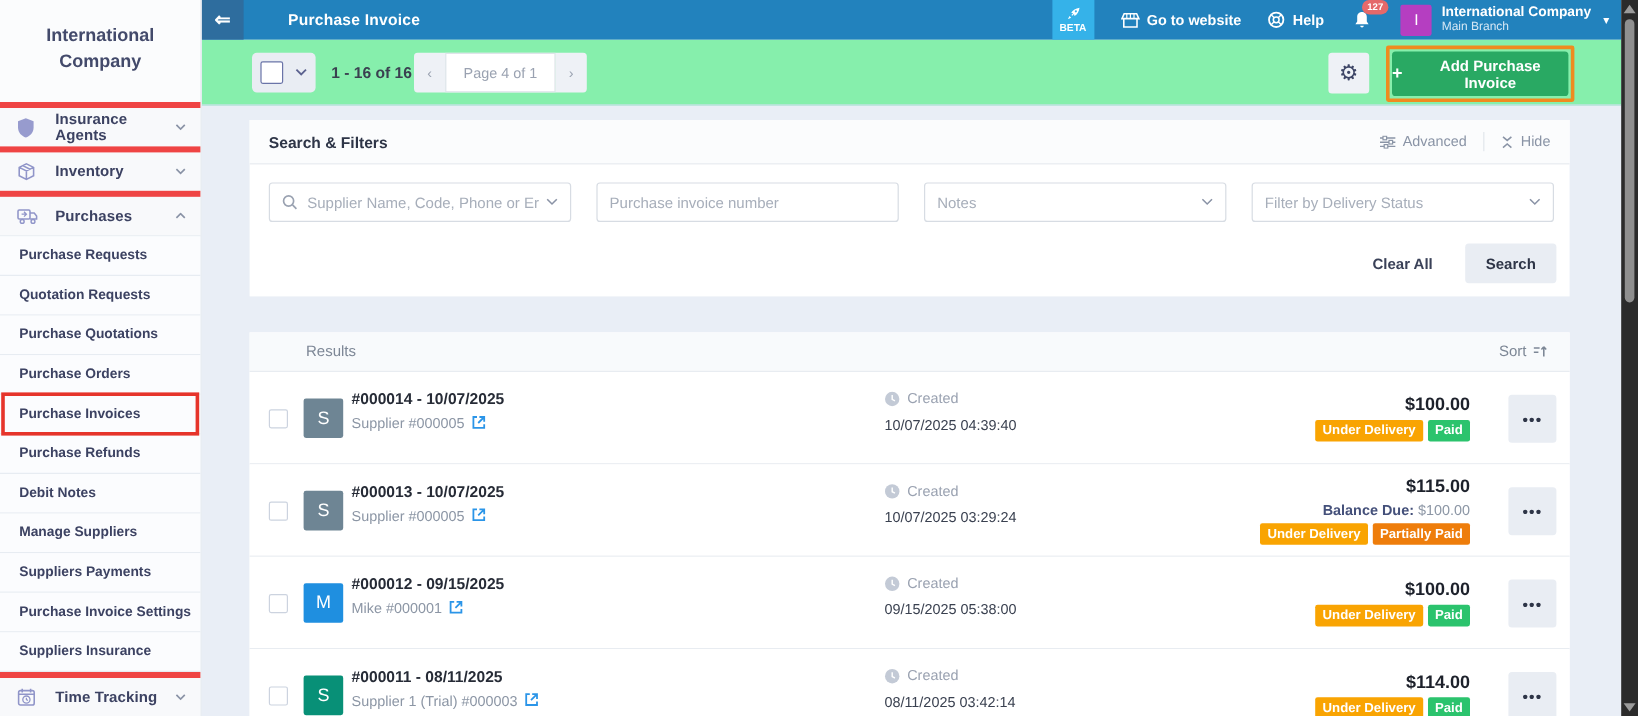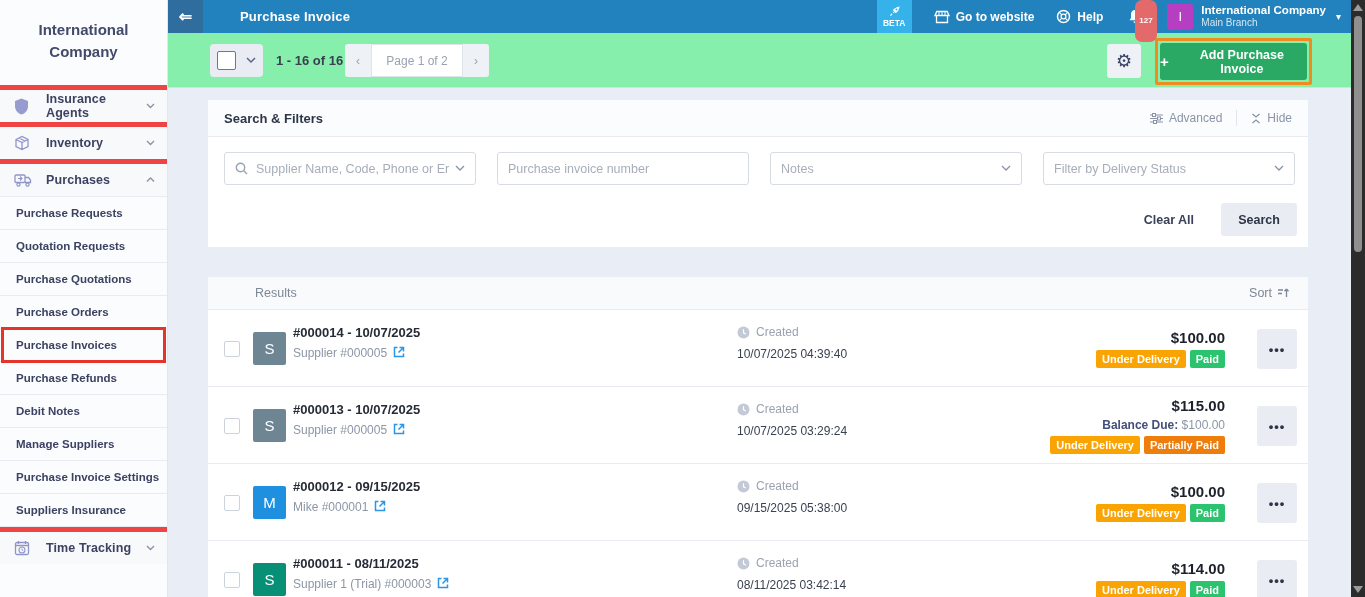--- a/index.html
+++ b/index.html
@@ -20,21 +20,21 @@
   .sub-item { position:relative; height:33px; display:flex; align-items:center; padding-left:16px; font-size:11.5px; font-weight:bold; color:#3c4262; background:#fbfcfe; border-bottom:1px solid #e7ecf2; cursor:pointer; }
   .red-ring { position:absolute; left:1px; right:1px; top:-2px; bottom:-2px; border:3px solid #e6342b; pointer-events:none; z-index:9; }
 
   
   .collapse-btn { width:35px; background:#2e6d9e; display:flex; align-items:center; justify-content:center; color:#fff; font-size:16px; font-weight:bold; cursor:pointer; }
   .tb-title { color:#fff; font-size:13px; font-weight:bold; display:flex; align-items:center; margin-left:37px; letter-spacing:.2px; }
   .tb-right { margin-left:auto; display:flex; align-items:center; }
   .beta { width:35px; align-self:stretch; background:#35b2e9; display:flex; flex-direction:column; align-items:center; justify-content:center; color:#fff; font-size:8.5px; font-weight:bold; cursor:pointer; }
   .tb-link { display:flex; align-items:center; gap:6px; color:#fff; font-size:12px; font-weight:bold; margin-left:22px; cursor:pointer; }
   .bell-wrap { position:relative; margin-left:24px; cursor:pointer; }
-  .notif-badge { position:absolute; top:-8px; left:8px; background:#e4696a; color:#fff; font-size:8px; font-weight:bold; padding:17px 4px; border-radius:7px; line-height:1; }
+  .notif-badge { position:absolute; top:-8px; left:8px; background:#e4696a; color:#fff; font-size:8px; font-weight:bold; padding:2px 4px; border-radius:7px; line-height:1; }
   .account { display:flex; align-items:center; margin-left:24px; margin-right:10px; cursor:pointer; }
   .avatar-sq { width:26px; height:26px; background:#b53ec1; color:#fff; display:flex; align-items:center; justify-content:center; font-size:13px; border-radius:2px; }
   .acct-text { margin-left:8px; line-height:1.2; }
   .acct-name { color:#fff; font-size:11.5px; font-weight:bold; }
   .acct-branch { color:#d4e7f4; font-size:10px; }
   .acct-caret { color:#fff; font-size:10px; margin-left:10px; }
 
   
   .toolbar { position:absolute; left:0; right:0; top:0; height:55px; background:#86efac; border-bottom:1px solid #cfe0ef; }
   .sel-group { position:absolute; left:42px; top:11px; width:53px; height:33px; background:#e9edf3; border-radius:4px; display:flex; align-items:center; justify-content:space-between; padding:0 7px; cursor:pointer; }
@@ -170,20 +170,23 @@
       <div class="sub-item">
         <span>Purchase Refunds</span>
       </div>
       <div class="sub-item">
         <span>Debit Notes</span>
       </div>
       <div class="sub-item">
         <span>Manage Suppliers</span>
       </div>
       <div class="sub-item">
+        <span>Suppliers Payments</span>
+      </div>
+      <div class="sub-item">
         <span>Purchase Invoice Settings</span>
       </div>
       <div class="sub-item">
         <span>Suppliers Insurance</span>
       </div>
     </div>
 
   <div class="nav-item">
     <span class="nicon">
       <svg width="16" height="16" viewBox="0 0 16 16">
@@ -268,21 +271,21 @@
   <div class="toolbar">
     <div class="sel-group">
       <span class="cb"></span>
       <svg width="10" height="7" viewBox="0 0 10 7">
           <path d="M1 1 L5 5 L9 1" fill="none" stroke="#5b628f" stroke-width="1.5"></path>
         </svg>
     </div>
     <div class="range-text">1 - 16 of 16</div>
     <div class="pager">
       <div class="pg-btn l">‹</div>
-      <div class="pg-box">Page 1 of 2</div>
+      <div class="pg-box">Page 4 of 1</div>
       <div class="pg-btn r">›</div>
     </div>
     <div class="gear-btn">
       <span>⚙</span>
     </div>
     <div class="add-ring">
       <button class="add-btn">
         <span class="plus">+</span>
         <span>Add Purchase Invoice</span>
       </button>

